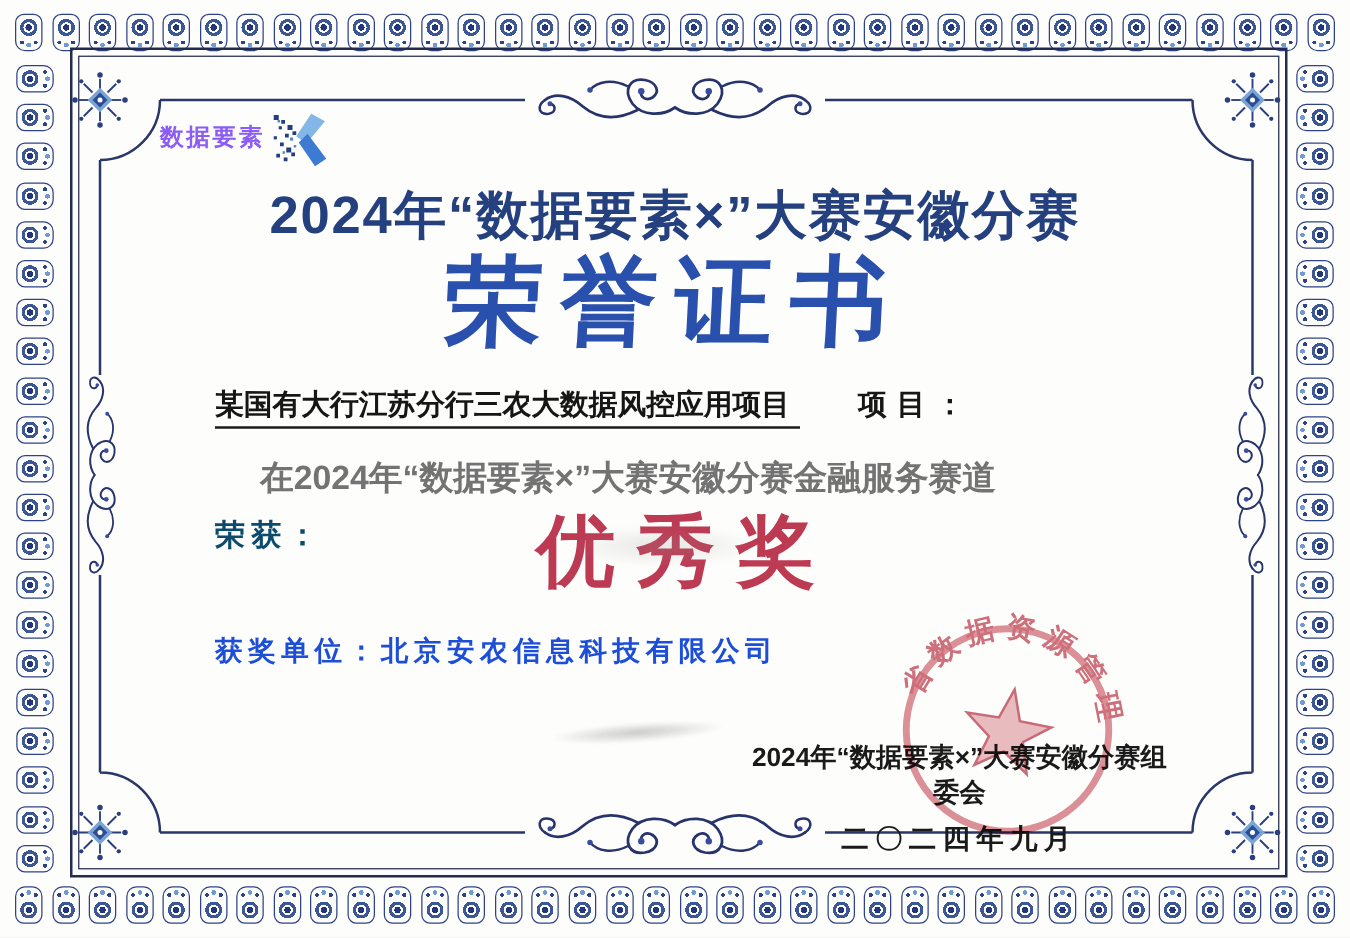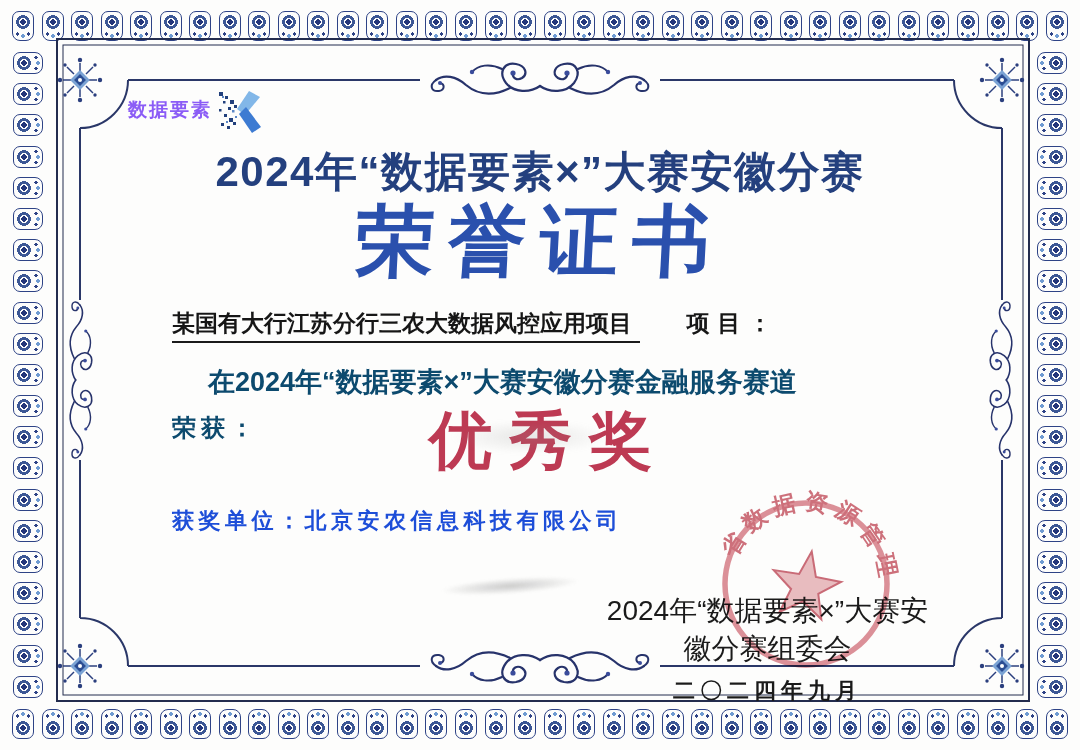--- a/index.html
+++ b/index.html
@@ -34,31 +34,31 @@
     font-size:42px;font-weight:800;color:#24407e;letter-spacing:1.5px;}
 
   .cert-name{position:absolute;left:0;right:0;top:190px;text-align:center;
     font-size:78px;font-weight:800;color:#2a50ad;letter-spacing:14px;
     font-family:"DejaVu Serif",serif;transform:skewX(-3deg);}
 
   .project-line{position:absolute;left:172px;top:308px;font-size:23px;font-weight:700;color:#161616;white-space:nowrap;}
   .project-name{border-bottom:2.5px solid #1b1b1b;padding-bottom:5px;padding-right:8px;}
   .project-suffix{margin-left:40px;letter-spacing:8px;}
 
-  .event-line{position:absolute;left:208px;top:364px;font-size:27px;font-weight:700;color:#0c4a6e;white-space:nowrap;}
+  .event-line{position:absolute;left:208px;top:364px;font-size:27px;font-weight:700;color:#737373;white-space:nowrap;}
   .track{font-weight:900;}
 
   .award-label{position:absolute;left:172px;top:412px;font-size:24px;font-weight:700;color:#0c4a6e;letter-spacing:5px;}
   .award-name{position:absolute;left:0;right:0;top:398px;text-align:center;padding-left:18px;
     font-size:63px;font-weight:900;color:#bd3a53;letter-spacing:17px;}
 
   .winner-line{position:absolute;left:172px;top:506px;font-size:22px;font-weight:700;color:#1d4ed8;letter-spacing:4.5px;white-space:nowrap;}
 
   .committee-block{position:absolute;left:595px;width:345px;top:592px;text-align:center;color:#1a1a1a;}
-  .committee{font-size:28px;font-weight:400;}
+  .committee{font-size:21px;font-weight:700;}
   .date{font-size:22px;font-weight:600;letter-spacing:5px;margin-top:8px;}
 
   .seal{position:absolute;left:710px;top:488px;width:192px;height:196px;
     mix-blend-mode:multiply;opacity:.92;pointer-events:none;}
 
   .smudge{position:absolute;pointer-events:none;}
   .smudge-1{left:440px;top:578px;width:140px;height:16px;transform:rotate(-4deg);
     background:radial-gradient(ellipse at center,rgba(110,110,110,.35),transparent 70%);filter:blur(1px);}
   .smudge-2{left:450px;top:420px;width:160px;height:34px;
     background:radial-gradient(ellipse at center,rgba(150,150,150,.22),transparent 70%);filter:blur(2px);}

